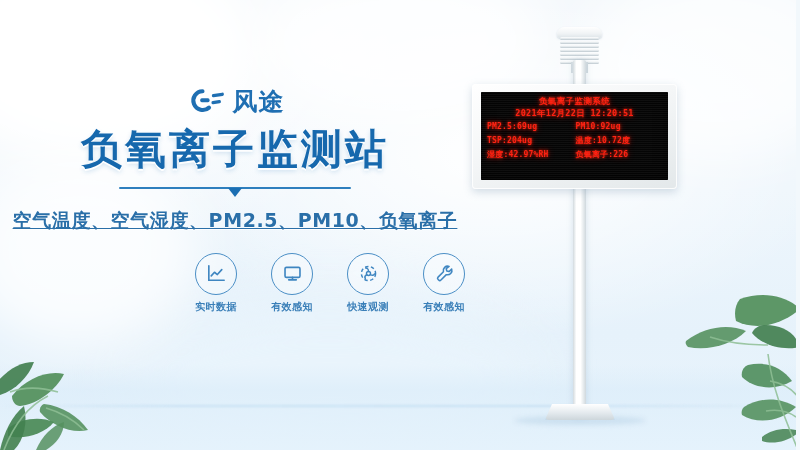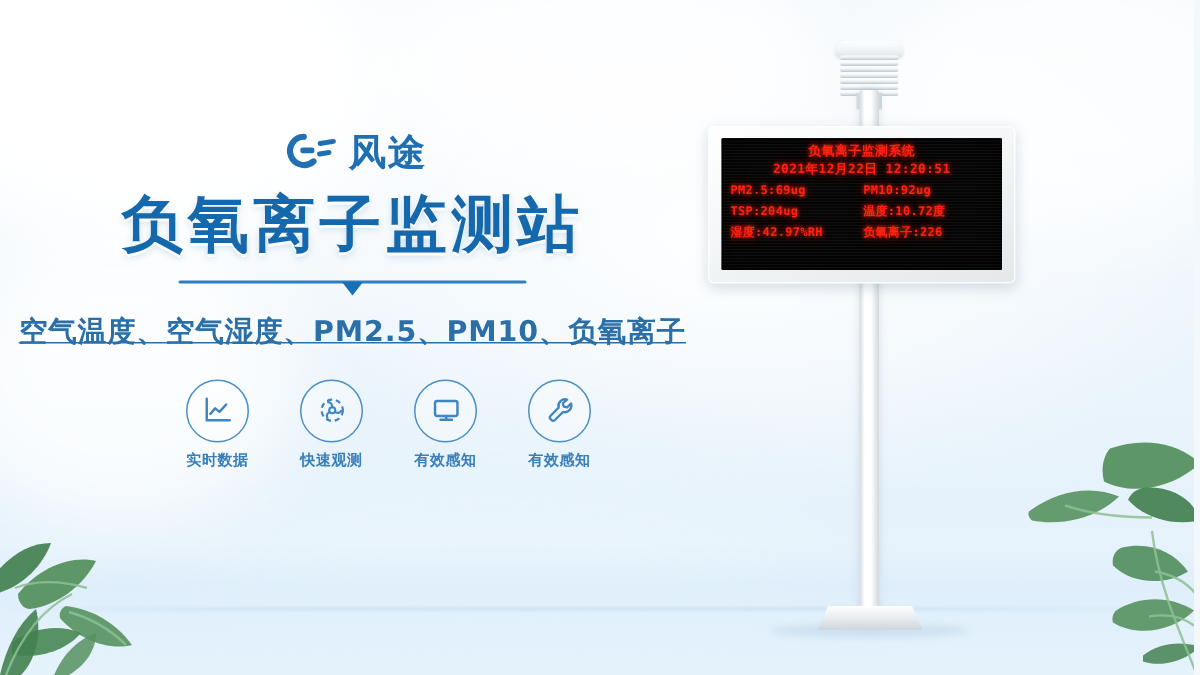--- a/index.html
+++ b/index.html
@@ -63,21 +63,21 @@
     border-top:9px solid #1b6fb3;
   }
 
   .subline{
     margin-top:12px;font-size:19px;font-weight:700;color:#2a6fa8;letter-spacing:.6px;
     font-family:"DejaVu Sans","Liberation Sans",sans-serif;
     text-shadow:0 1px 0 rgba(255,255,255,.9);
     text-decoration:underline;
   }
 
-  .features{display:flex;justify-content:center;gap:24px;margin-top:19px;padding-left:48px;}
+  .features{display:flex;justify-content:flex-end;gap:24px;margin-top:19px;padding-left:48px;}
   .feature{width:52px;text-align:center;}
   .f-circle{
     width:40px;height:40px;margin:0 auto;border-radius:50%;
     border:1.6px solid #4b8fc6;display:flex;align-items:center;justify-content:center;
     background:rgba(255,255,255,.35);
   }
   .f-circle svg{display:block;}
   .f-label{
     margin-top:5px;font-size:10px;font-weight:700;color:#3a7fb8;letter-spacing:.4px;
     font-family:"DejaVu Sans","Liberation Sans",sans-serif;white-space:nowrap;
@@ -199,38 +199,38 @@
             <path d="M4 4v15h16" fill="none" stroke="#3f86c1" stroke-width="1.7" stroke-linecap="round"></path>
             <path d="M6.5 14.5l3.4-3.8 3 2.4 4.6-5.1" fill="none" stroke="#3f86c1" stroke-width="1.7" stroke-linecap="round" stroke-linejoin="round"></path>
           </svg>
         </div>
         <div class="f-label">实时数据</div>
       </div>
 
       <div class="feature">
         <div class="f-circle">
           <svg viewBox="0 0 24 24" width="23" height="23" aria-hidden="true">
+            <rect x="4.2" y="5.6" width="15.6" height="10.4" rx="1.5" fill="none" stroke="#3f86c1" stroke-width="1.7"></rect>
+            <path d="M12 16v2.4M8 18.6h8" fill="none" stroke="#3f86c1" stroke-width="1.7" stroke-linecap="round"></path>
+          </svg>
+        </div>
+        <div class="f-label">有效感知</div>
+      </div>
+
+      <div class="feature">
+        <div class="f-circle">
+          <svg viewBox="0 0 24 24" width="23" height="23" aria-hidden="true">
             <circle cx="12" cy="12" r="7.4" fill="none" stroke="#3f86c1" stroke-width="1.5" stroke-dasharray="3.6 2.6"></circle>
             <circle cx="12" cy="12" r="2.1" fill="none" stroke="#3f86c1" stroke-width="1.5"></circle>
             <path d="M12 9.9c0-2.4-1.1-3.6-3-3.6" fill="none" stroke="#3f86c1" stroke-width="1.5" stroke-linecap="round"></path>
             <path d="M13.9 13.1c2 1.2 3.6.9 4.4-.7" fill="none" stroke="#3f86c1" stroke-width="1.5" stroke-linecap="round"></path>
             <path d="M10.2 13.1c-2 1.2-2.4 2.8-1.5 4.3" fill="none" stroke="#3f86c1" stroke-width="1.5" stroke-linecap="round"></path>
           </svg>
         </div>
         <div class="f-label">快速观测</div>
-      </div>
-
-      <div class="feature">
-        <div class="f-circle">
-          <svg viewBox="0 0 24 24" width="23" height="23" aria-hidden="true">
-            <rect x="4.2" y="5.6" width="15.6" height="10.4" rx="1.5" fill="none" stroke="#3f86c1" stroke-width="1.7"></rect>
-            <path d="M12 16v2.4M8 18.6h8" fill="none" stroke="#3f86c1" stroke-width="1.7" stroke-linecap="round"></path>
-          </svg>
-        </div>
-        <div class="f-label">有效感知</div>
       </div>
 
       <div class="feature">
         <div class="f-circle">
           <svg viewBox="0 0 24 24" width="23" height="23" aria-hidden="true">
             <path d="M16.8 4.6a4.6 4.6 0 0 0-5.9 5.6l-5.6 5.6a1.7 1.7 0 0 0 0 2.4l.6.6a1.7 1.7 0 0 0 2.4 0l5.6-5.6a4.6 4.6 0 0 0 5.6-5.9l-2.7 2.7-2.4-.6-.6-2.4z" fill="none" stroke="#3f86c1" stroke-width="1.6" stroke-linejoin="round"></path>
           </svg>
         </div>
         <div class="f-label">有效感知</div>
       </div>

